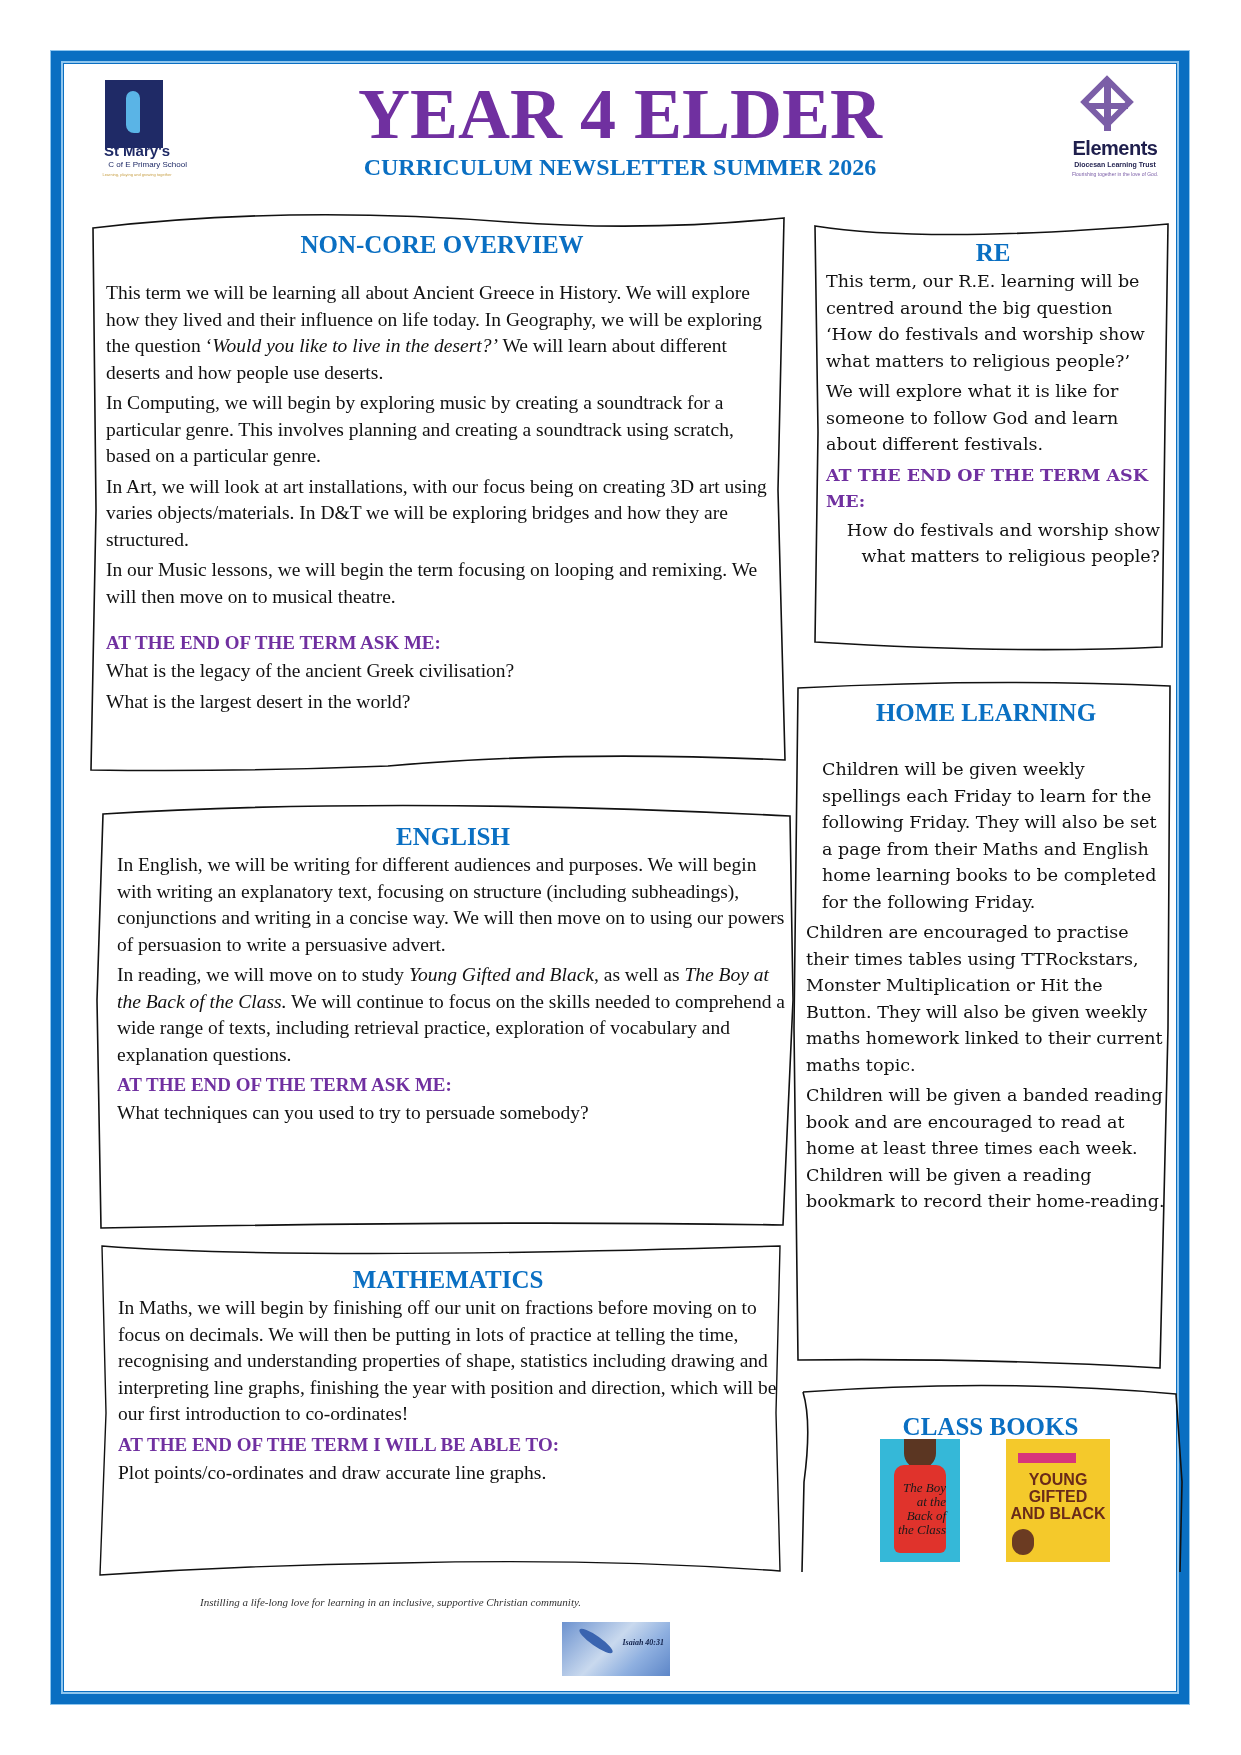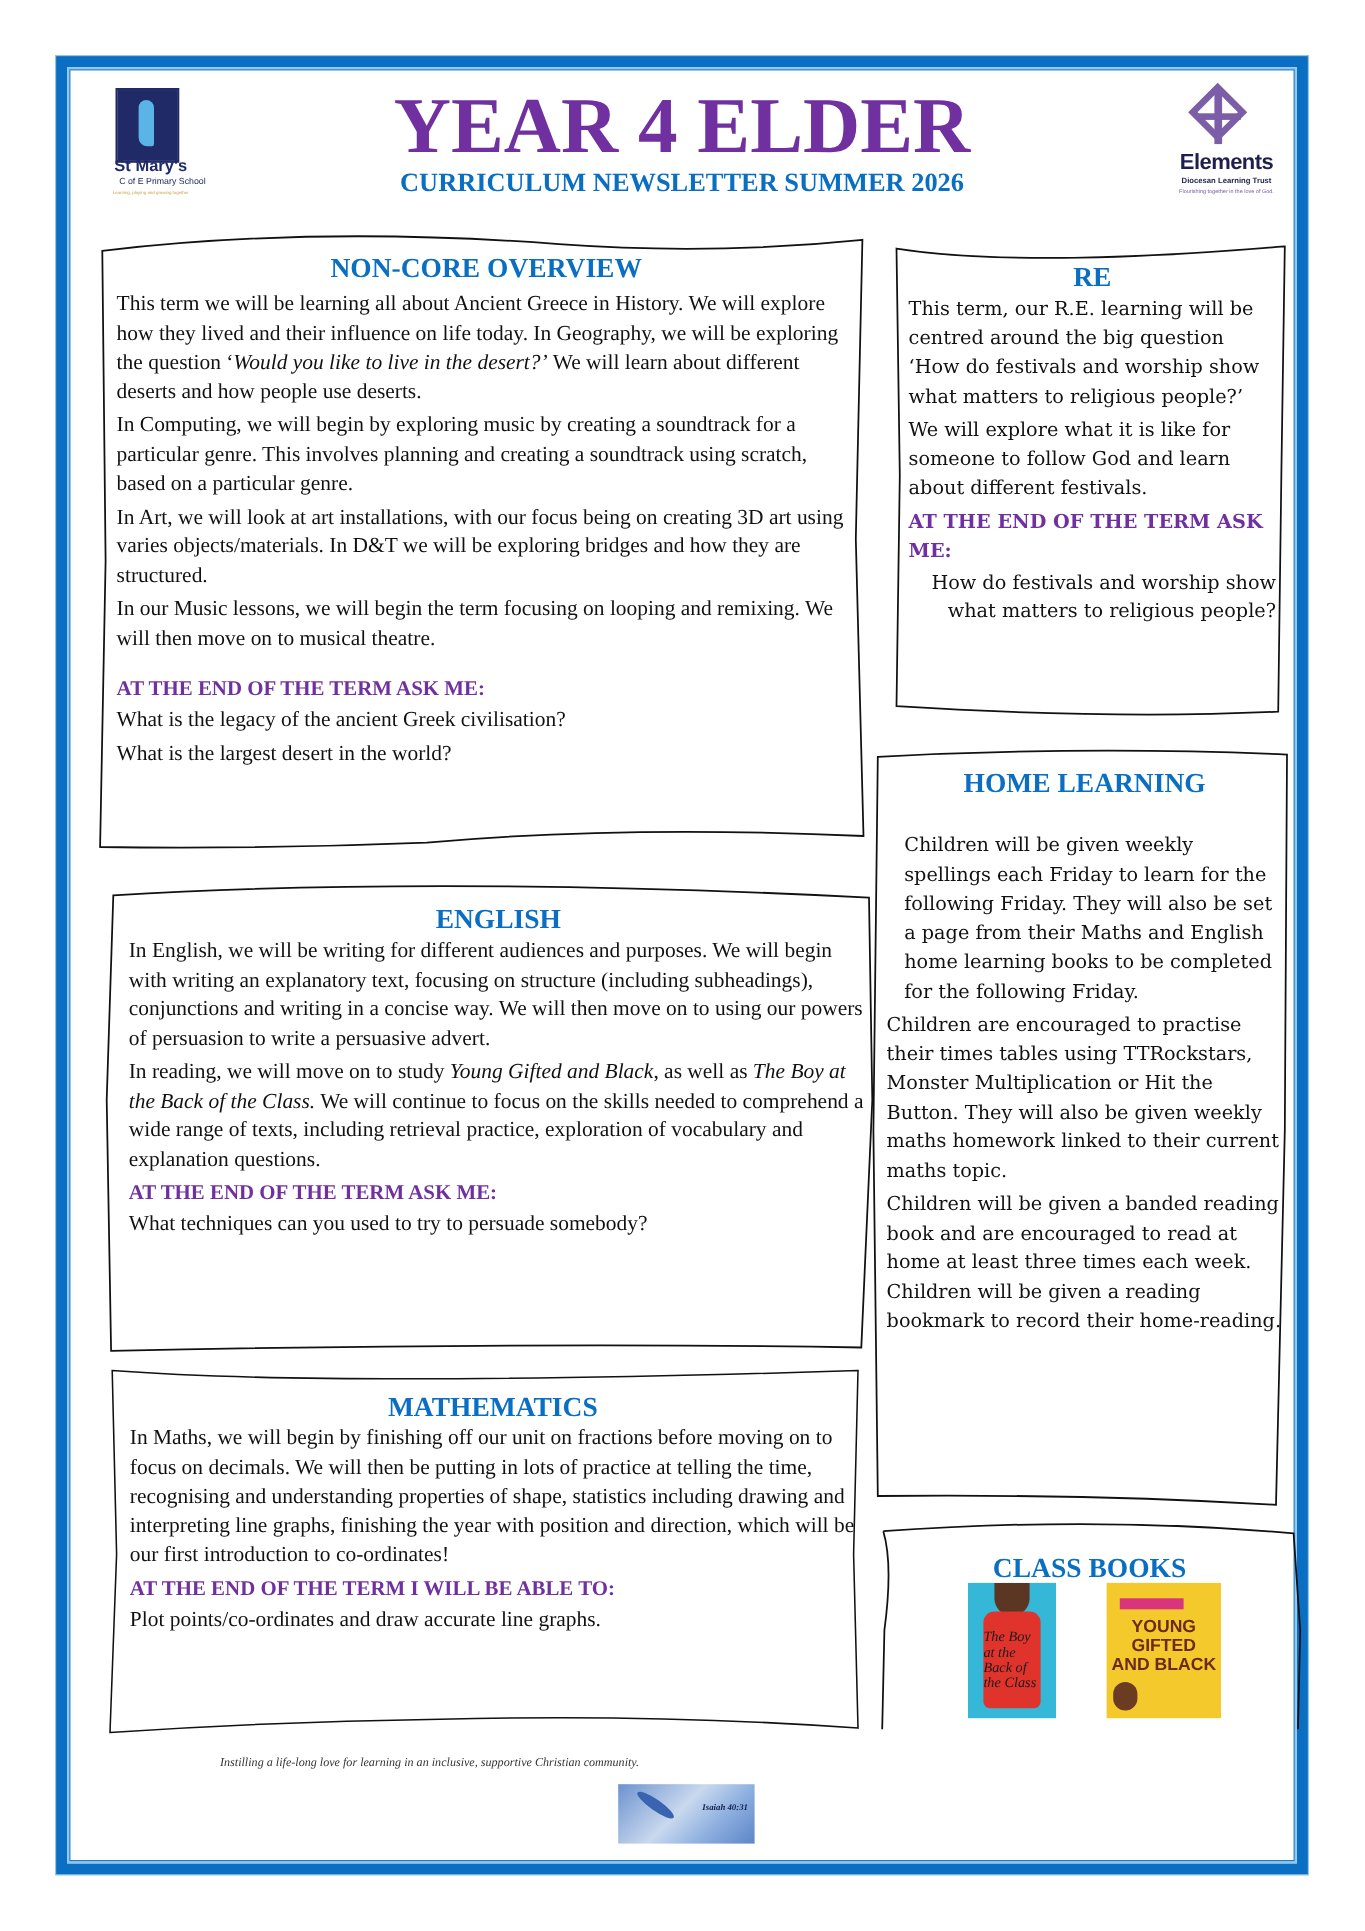--- a/index.html
+++ b/index.html
@@ -52,29 +52,29 @@
   .box .content { position: absolute; box-sizing: border-box; }
   .box h2 { margin: 0; text-align: center; font-family: "Liberation Serif", serif; font-weight: bold;
             color: #0a6fc2; font-size: 25px; line-height: 30px; }
   .box p { margin: 0 0 4px 0; font-size: 19.5px; line-height: 26.5px; color: #111; }
   .box .ask { font-family: "Liberation Serif", serif; font-weight: bold; color: #7030a0; font-size: 19px; line-height: 26px; margin: 0 0 2px 0; }
 
   .book { position: absolute; width: 80px; height: 123px; }
   .book-boy { background: #35b8d8; }
   .book-boy .bag { position: absolute; left: 14px; top: 26px; width: 52px; height: 88px; background: #e0332c; border-radius: 10px 10px 6px 6px; }
   .book-boy .head { position: absolute; left: 24px; top: 0; width: 32px; height: 30px; background: #5b3622; border-radius: 0 0 16px 16px; }
-  .book-boy .t { position: absolute; left: 14px; top: 42px; width: 52px; text-align: left; font-family: "Liberation Serif", serif; font-style: italic; font-size: 13px; line-height: 14px; color: #1a1a1a; }
+  .book-boy .t { position: absolute; left: 14px; top: 42px; width: 52px; text-align: right; font-family: "Liberation Serif", serif; font-style: italic; font-size: 13px; line-height: 14px; color: #1a1a1a; }
   .book-ygb { background: #f4c92b; }
   .book-ygb .band { position: absolute; left: 12px; top: 14px; width: 58px; height: 10px; background: #d8357a; }
   .book-ygb .t { position: absolute; left: 4px; top: 32px; width: 72px; text-align: center; font-family: "Liberation Sans", sans-serif; font-weight: bold; font-size: 16px; line-height: 17px; color: #6a2b19; }
   .book-ygb .face { position: absolute; left: 6px; top: 90px; width: 22px; height: 26px; background: #6b3b22; border-radius: 11px; }
 
   .footer-motto { position: absolute; left: 200px; top: 1596px; width: 840px; text-align: left;
                   font-family: "Liberation Serif", serif; font-style: italic; font-size: 11px; color: #333; }
-  .footer-img { position: absolute; left: 562px; top: 1622px; width: 124px; height: 54px;
+  .footer-img { position: absolute; left: 562px; top: 1622px; width: 108px; height: 54px;
                 background: linear-gradient(135deg, #6c92cf 0%, #c9d9ee 45%, #8fb0e0 70%, #5d86c8 100%); }
   .footer-img .bird { position: absolute; left: 14px; top: 14px; width: 40px; height: 10px; background: #3a64b0;
                       border-radius: 50% 50% 50% 50%; transform: rotate(35deg); }
   .footer-img .cap { position: absolute; right: 6px; top: 16px; font-family: "Liberation Serif", serif;
                      font-style: italic; font-weight: bold; font-size: 8px; color: #10204a; }
 </style>
 </head>
 <body>
 
 <div class="frame-outer"></div>
@@ -102,21 +102,21 @@
   <div class="sub">Diocesan Learning Trust</div>
   <div class="motto">Flourishing together in the love of God.</div>
 </div>
 
 <div class="box" style="left:88px; top:210px; width:700px; height:560px;">
   <svg class="outline" viewBox="0 0 700 560" preserveAspectRatio="none">
     <path d="M5 18 Q 200 -5 420 12 Q 560 22 696 8 L 690 280 L 697 550 Q 480 540 300 556 Q 150 562 3 560 L 8 300 Z" fill="none" stroke="#111" stroke-width="1.6"></path>
   </svg>
   <div class="content" style="left:18px; top:20px; width:672px;">
     <h2>NON-CORE OVERVIEW</h2>
-    <p style="margin-top:4px;"><span>This term we will be learning all about Ancient Greece in History. We will explore how they lived and their influence on life today. In Geography, we will be exploring the question ‘</span><i>Would you like to live in the desert?’</i><span> We will learn about different deserts and how people use deserts.</span></p>
+    <p style="margin-top:20px;"><span>This term we will be learning all about Ancient Greece in History. We will explore how they lived and their influence on life today. In Geography, we will be exploring the question ‘</span><i>Would you like to live in the desert?’</i><span> We will learn about different deserts and how people use deserts.</span></p>
     <p>In Computing, we will begin by exploring music by creating a soundtrack for a particular genre. This involves planning and creating a soundtrack using scratch, based on a particular genre.</p>
     <p>In Art, we will look at art installations, with our focus being on creating 3D art using varies objects/materials. In D&amp;T we will be exploring bridges and how they are structured.</p>
     <p>In our Music lessons, we will begin the term focusing on looping and remixing. We will then move on to musical theatre.</p>
     <div class="ask" style="margin-top:20px;">AT THE END OF THE TERM ASK ME:</div>
     <p>What is the legacy of the ancient Greek civilisation?</p>
     <p>What is the largest desert in the world?</p>
   </div>
 </div>
 
 <div class="box" style="left:810px; top:222px; width:360px; height:430px;">

